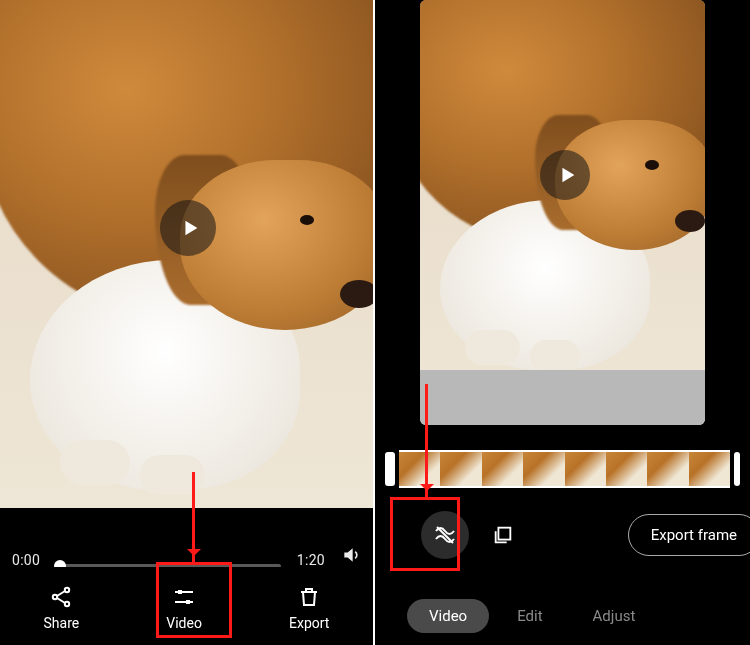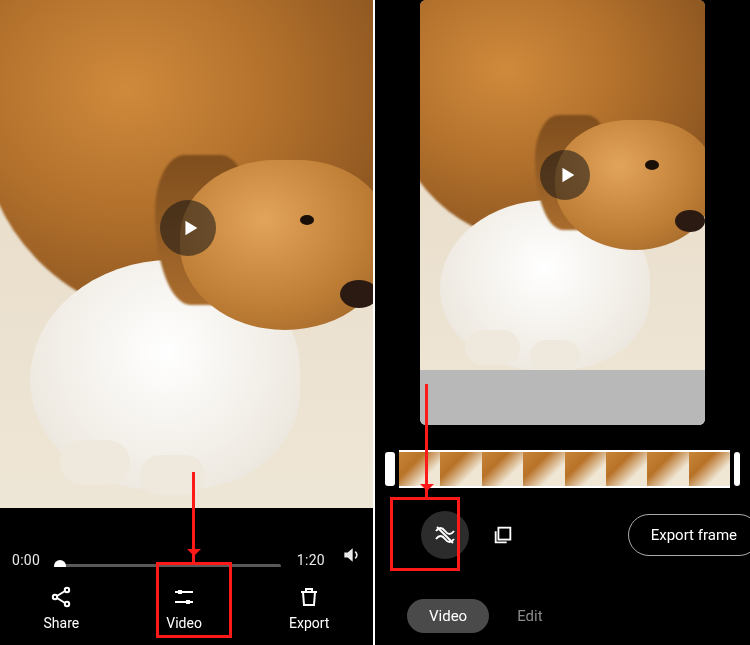--- a/index.html
+++ b/index.html
@@ -195,20 +195,21 @@
       </div>
       <div class="spacer"></div>
       <div class="export-btn">
         <span>Export frame</span>
       </div>
     </div>
 
     <div class="rp-tabs">
       <div class="tab active"><span>Video</span></div>
       <div class="tab"><span>Edit</span></div>
+      <div class="tab cut"><span>Adjust</span></div>
     </div>
   </div>
 
   <div class="anno-arrow left"></div>
   <div class="anno-box left"></div>
   <div class="anno-arrow right"></div>
   <div class="anno-box right"></div>
 </div>
 
 </body></html>

